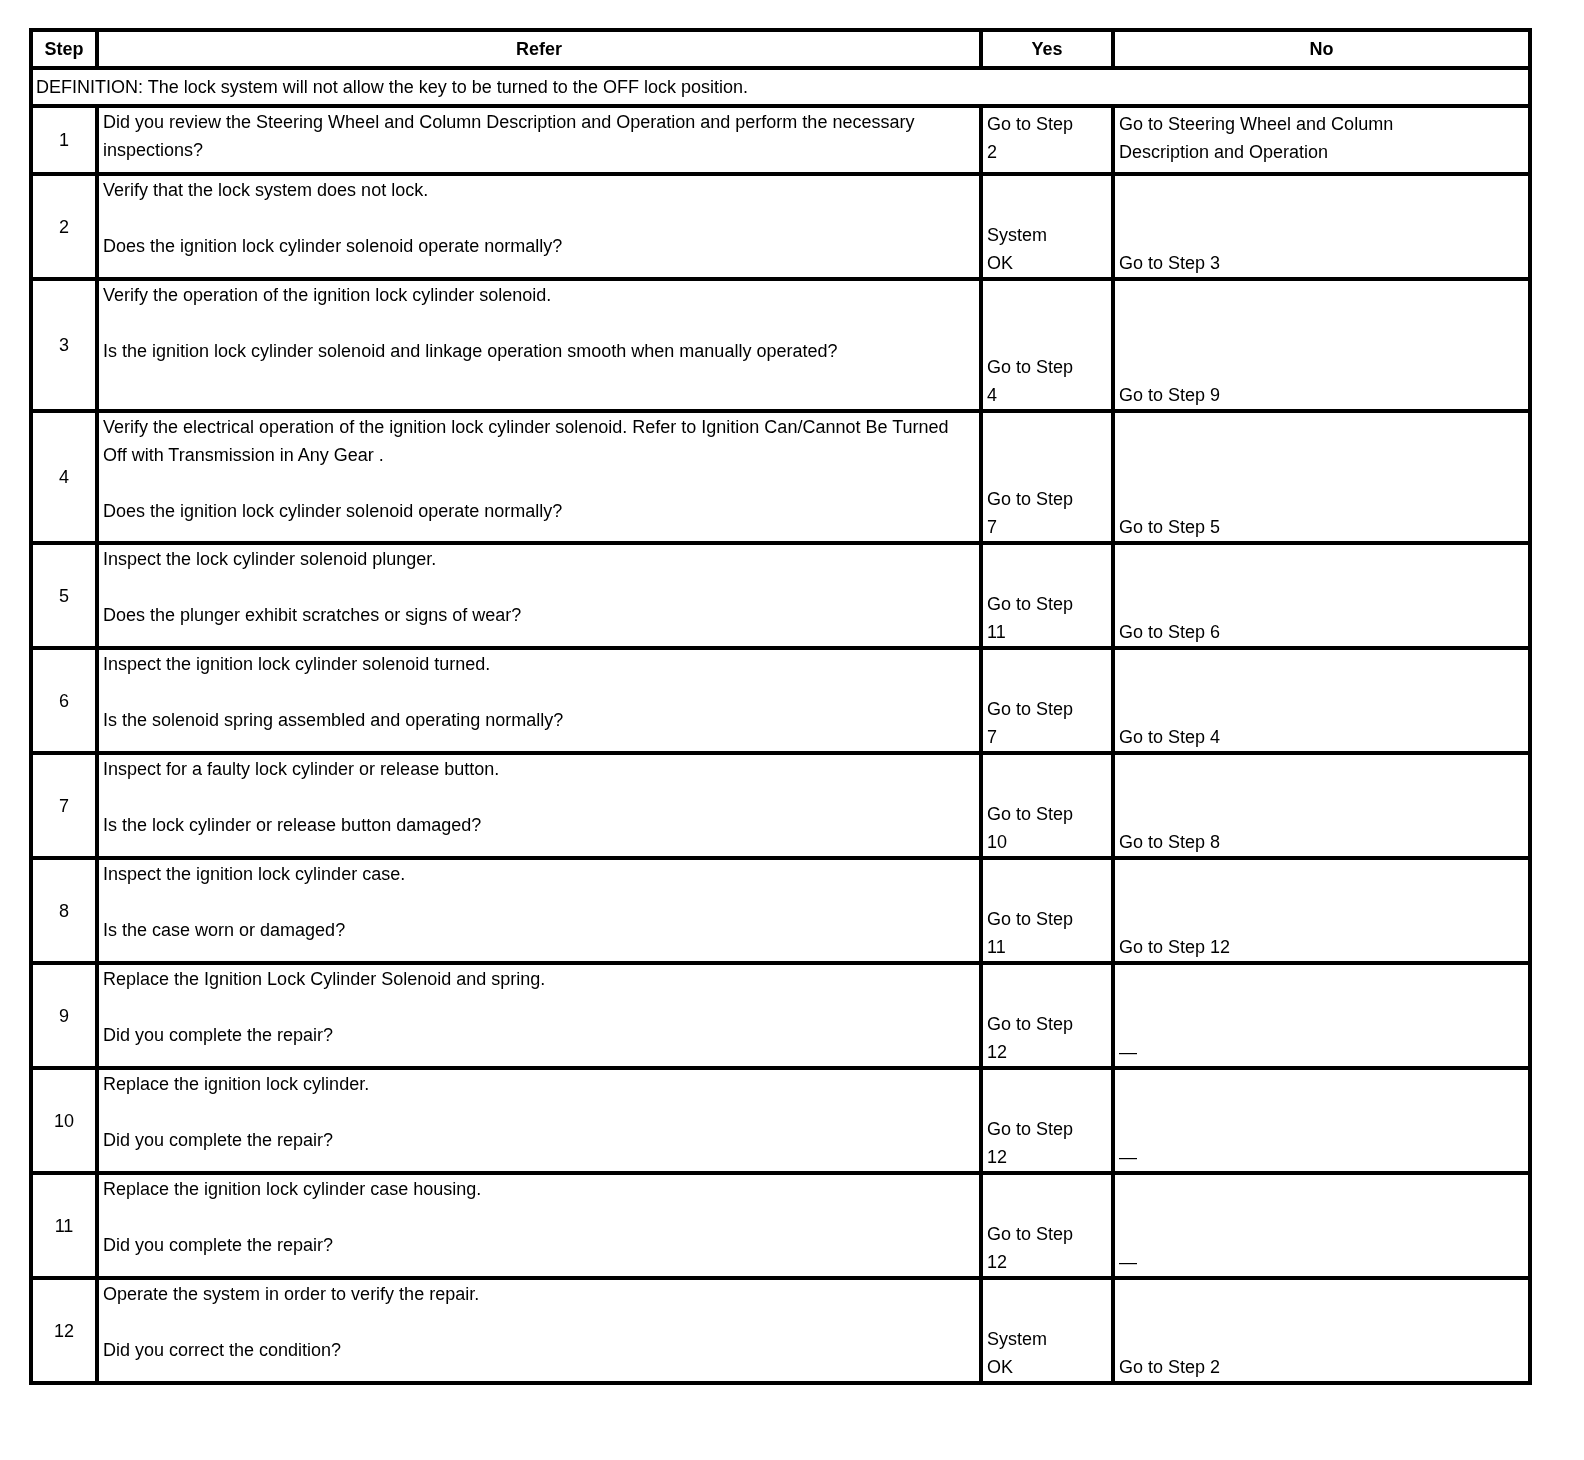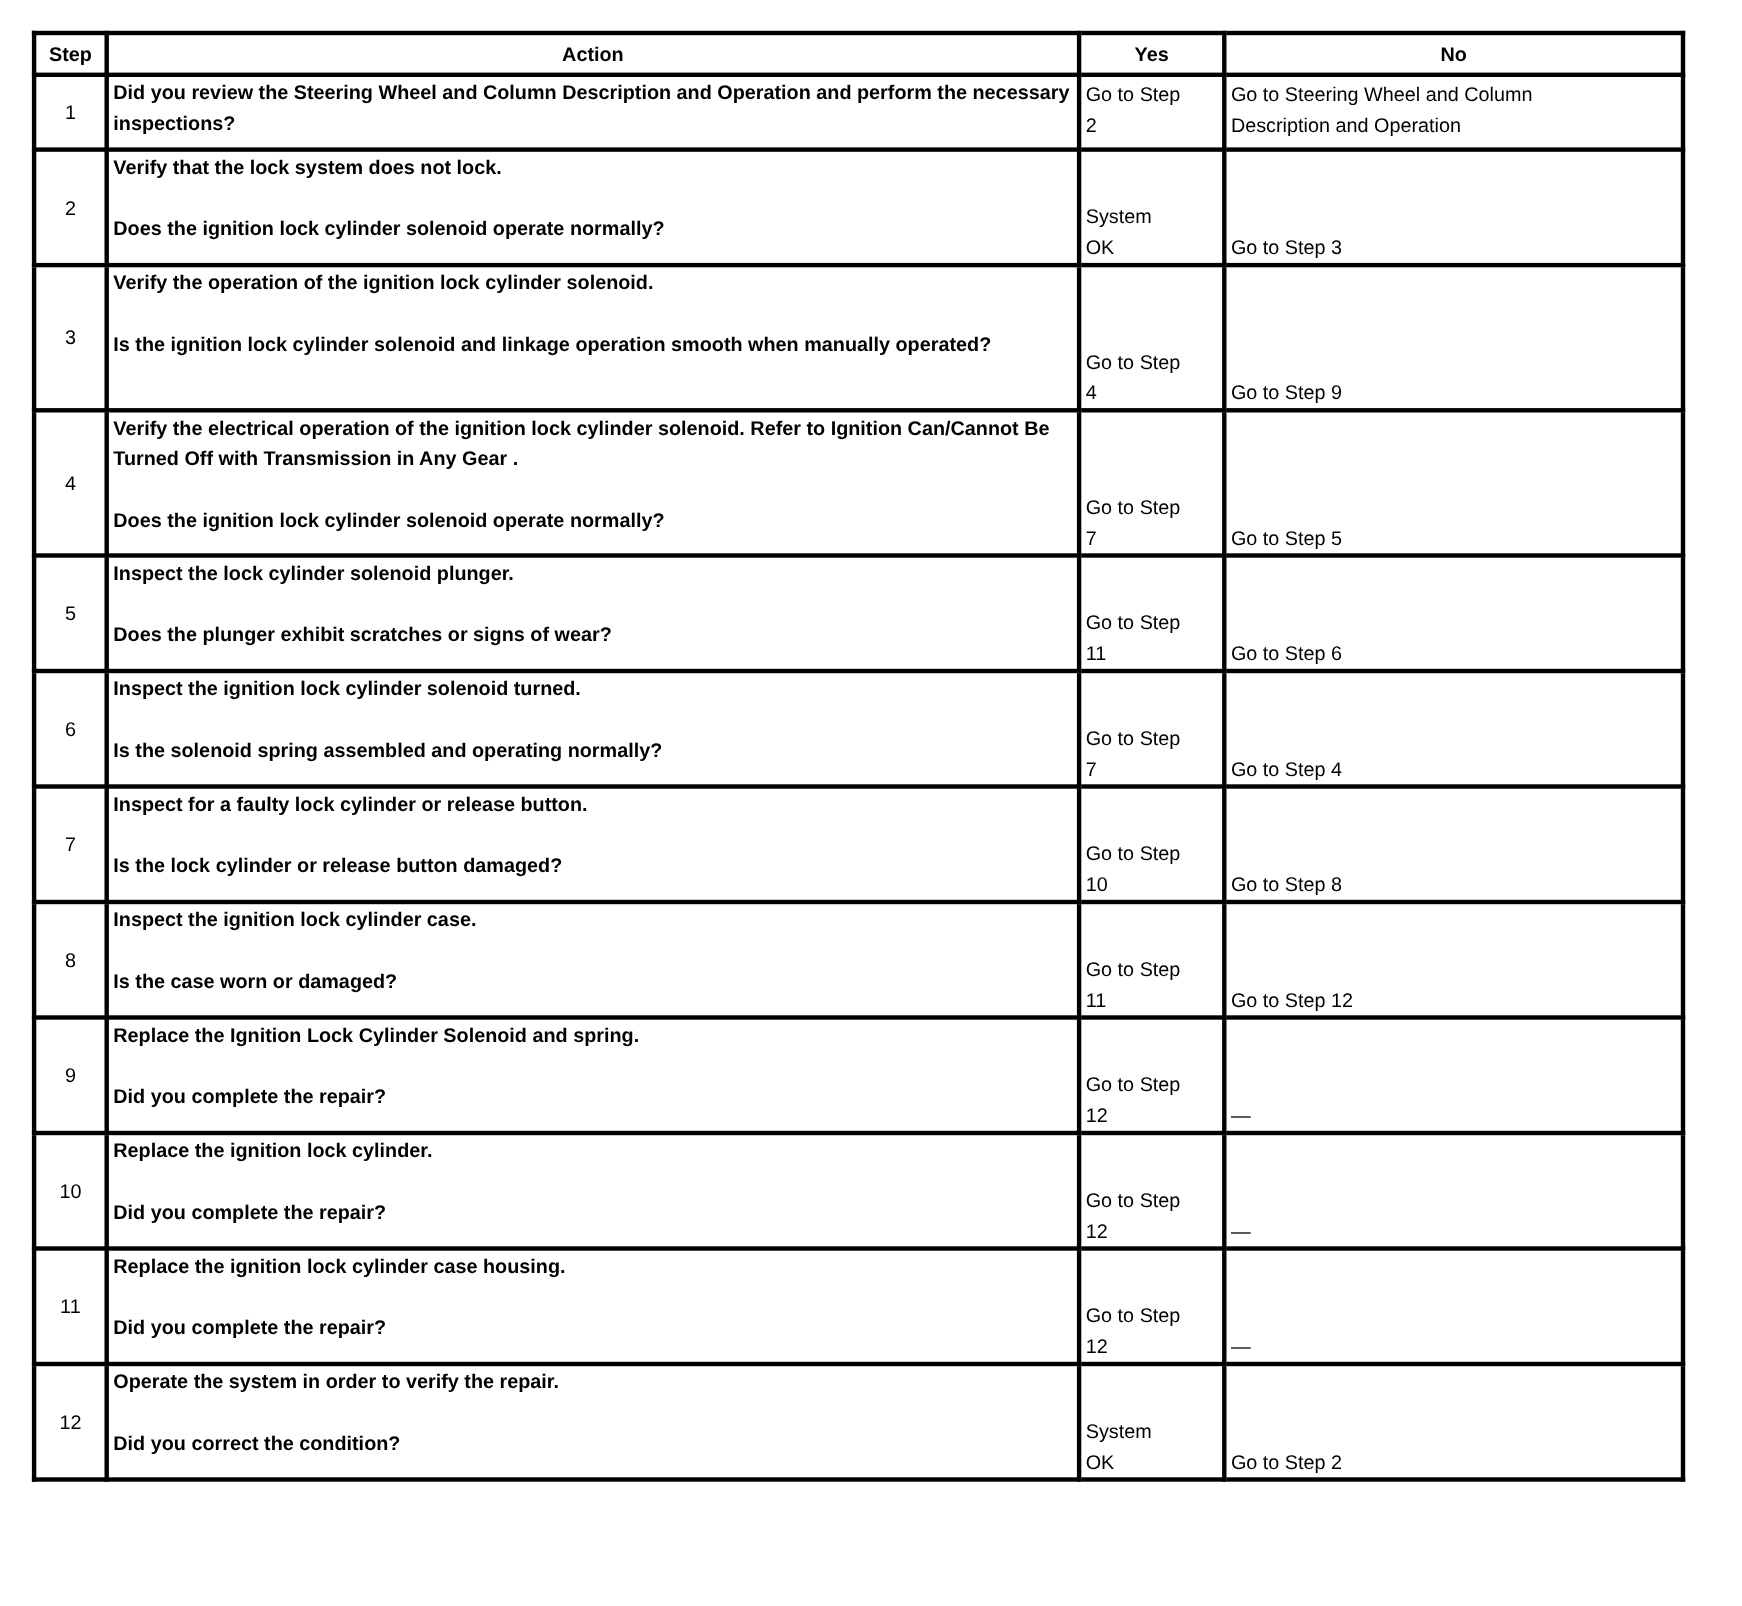--- a/index.html
+++ b/index.html
@@ -18,47 +18,50 @@
     vertical-align: top;
   }
   col.c-step { width: 66px; }
   col.c-action { width: 884px; }
   col.c-yes { width: 132px; }
   col.c-no { width: 417px; }
   th { font-weight: bold; text-align: center; height: 34px; vertical-align: middle !important; }
   tr.def td { height: 34px; vertical-align: middle; padding-left: 3px; }
   td.step { text-align: center; vertical-align: middle !important; }
   td.action { padding-top: 2px; padding-bottom: 2px; }
-  td.action .line { display: block; font-weight: bold; }
+  td.action .line { display: block; }
   td.action .gap { display: block; height: 28px; }
   td.yes, td.no { vertical-align: bottom !important; padding-bottom: 2px; }
   tr.r1 td.yes, tr.r1 td.no { vertical-align: top !important; padding-top: 2px; }
   .row-std td { height: 101px; }
   .row-tall td { height: 128px; }
   .row-first td { height: 62px; }
 </style>
 </head>
 <body>
 
 <table class="diag">
   <colgroup>
     <col class="c-step">
       <col class="c-action">
       <col class="c-yes">
       <col class="c-no">
   </colgroup>
   <thead>
     <tr>
       <th>Step</th>
-      <th>Action</th>
+      <th>Refer</th>
       <th>Yes</th>
       <th>No</th>
     </tr>
   </thead>
   <tbody id="tbody">
+    <tr class="def">
+      <td colspan="4">DEFINITION: The lock system will not allow the key to be turned to the OFF lock position.</td>
+    </tr>
   <tr class="row-first r1">
         <td class="step">1</td>
         <td class="action">
           <span class="line">Did you review the Steering Wheel and Column Description and Operation and perform the necessary inspections?</span>
         </td>
         <td class="yes">
           <div>Go to Step</div>
           <div>2</div>
         </td>
         <td class="no">

